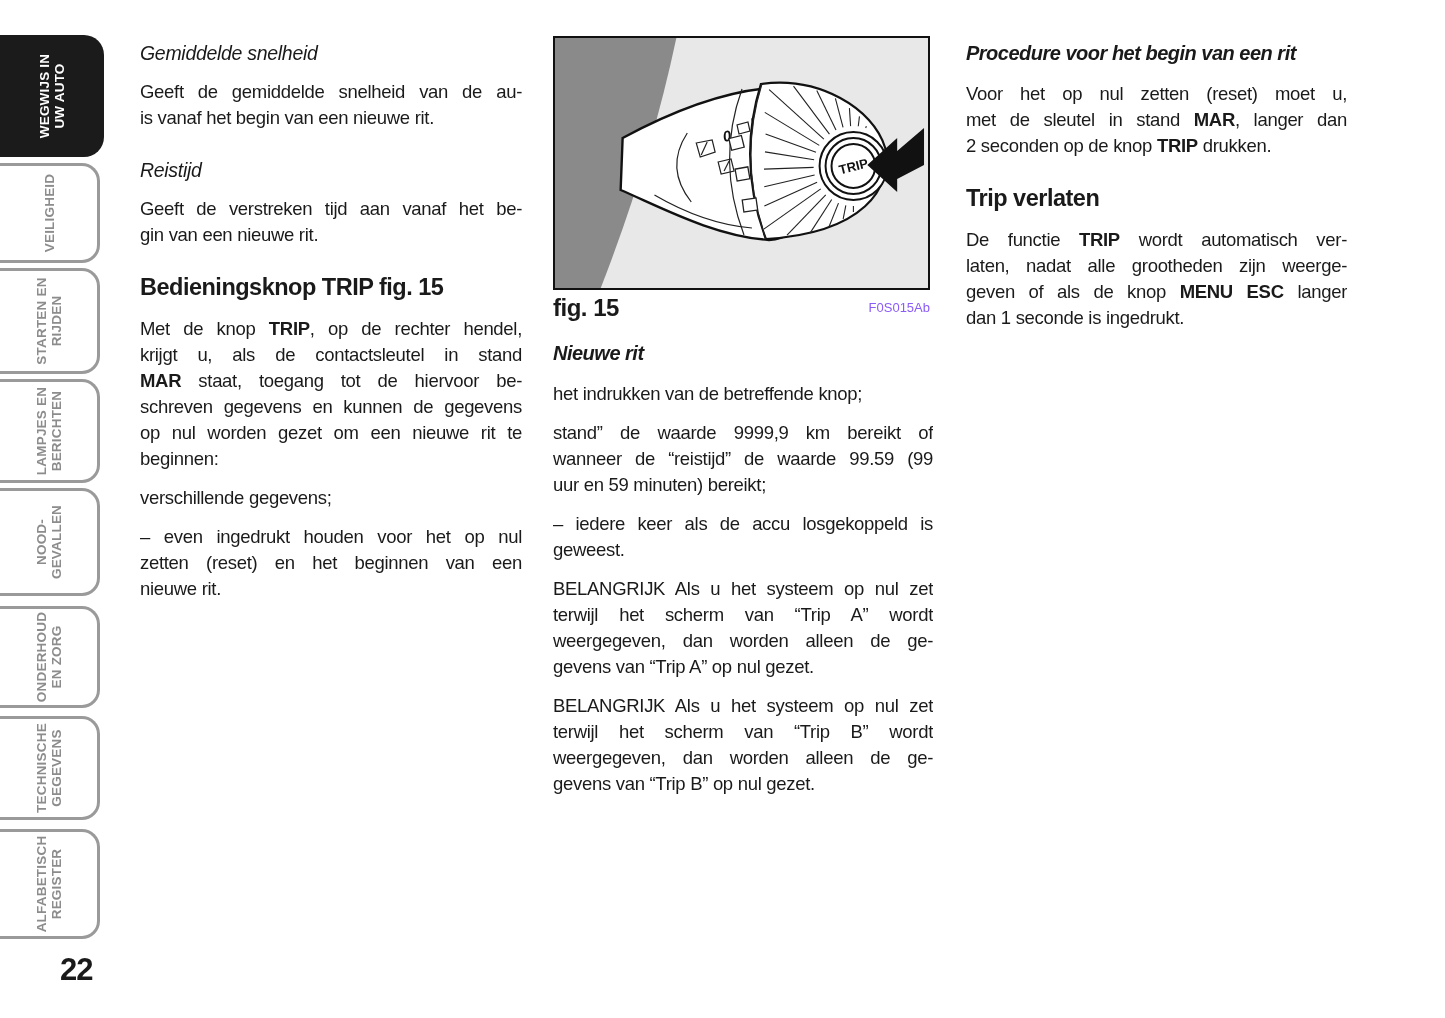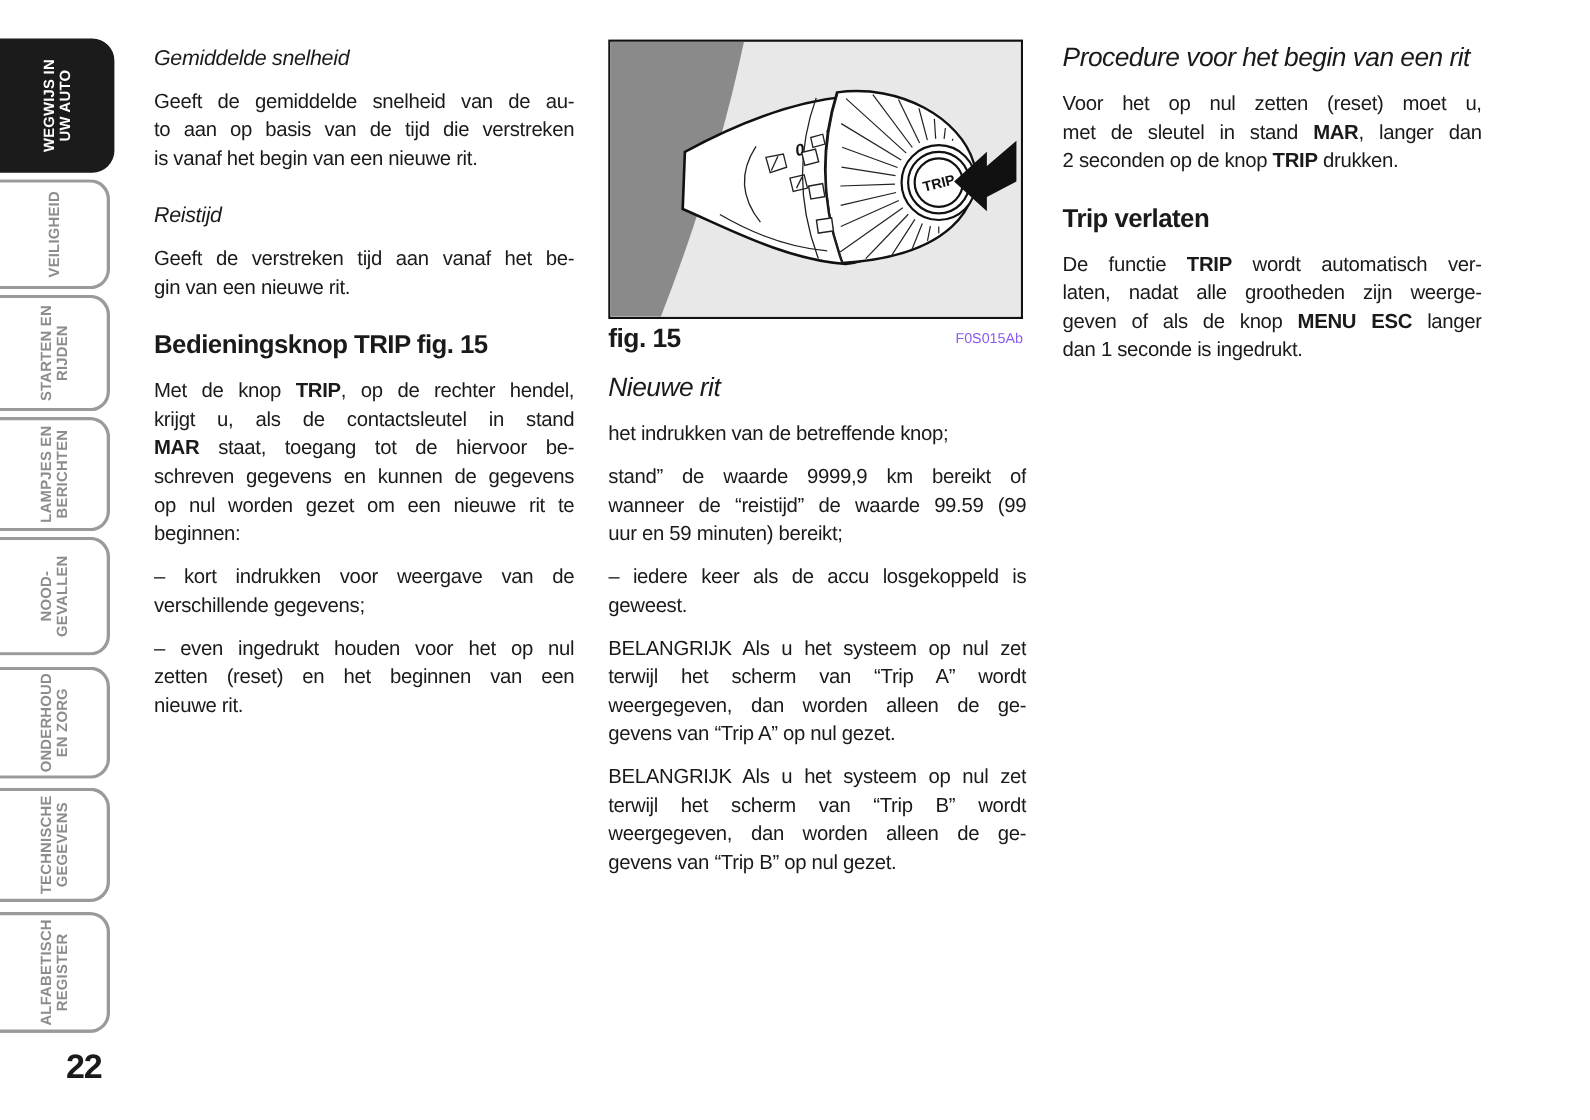--- a/index.html
+++ b/index.html
@@ -25,21 +25,21 @@
   .col-mid-text { left:553px; top:340px; width:380px; }
   .col-right { left:966px; top:40px; width:381px; }
 
   .p { margin:0 0 13px 0; }
   .jl { display:block; height:26px; overflow:hidden; text-align:justify; }
   .jl::after { content:""; display:inline-block; width:100%; }
   .ll { display:block; min-height:26px; }
 
   .h-italic { font-style:italic; font-weight:normal; font-size:19.5px; margin:0 0 13px 0; white-space:nowrap; }
   .h-bold { font-weight:bold; font-size:23.5px; letter-spacing:-0.5px; margin:26px 0 16px 0; white-space:nowrap; }
-  .h-bolditalic { font-weight:normal; font-style:italic; font-size:24px; letter-spacing:-0.5px; margin:0 0 15px 0; white-space:nowrap; }
+  .h-bolditalic { font-weight:bold; font-style:italic; font-size:20px; letter-spacing:-0.5px; margin:0 0 15px 0; white-space:nowrap; }
   .gap-top { margin-top:26px; }
 
   
   .figure-box { position:absolute; left:553px; top:36px; width:377px; height:254px;
     border:2px solid #111; background:#e8e8e8; }
   .figure-box svg { width:100%; height:100%; display:block; }
   .fig-caption-row { position:absolute; left:553px; top:294px; width:377px;
     display:flex; justify-content:space-between; align-items:flex-start; }
   .fig-caption { font-size:24px; font-weight:600; letter-spacing:-0.5px; }
   .fig-code { font-size:13px; color:#8b5cf6; padding-top:6px;text-align:center; }
@@ -94,39 +94,37 @@
 REGISTER</span>
   </div>
 </nav>
 
 <div class="page-num">22</div>
 
 <section class="col col-left">
   <h3 class="h-italic">Gemiddelde snelheid</h3>
   <p class="p">
       <span class="jl">Geeft de gemiddelde snelheid van de au-</span>
-      <span class="jl">to aan op basis van de tijd die verstreken</span>
       <span class="ll">is vanaf het begin van een nieuwe rit.</span>
     </p>
   <h3 class="h-italic gap-top">Reistijd</h3>
   <p class="p">
       <span class="jl">Geeft de verstreken tijd aan vanaf het be-</span>
       <span class="ll">gin van een nieuwe rit.</span>
     </p>
   <h2 class="h-bold">Bedieningsknop TRIP fig. 15</h2>
   <p class="p">
       <span class="jl">Met de knop <b>TRIP</b>, op de rechter hendel,</span>
       <span class="jl">krijgt u, als de contactsleutel in stand</span>
       <span class="jl"><b>MAR</b> staat, toegang tot de hiervoor be-</span>
       <span class="jl">schreven gegevens en kunnen de gegevens</span>
       <span class="jl">op nul worden gezet om een nieuwe rit te</span>
       <span class="ll">beginnen:</span>
     </p>
   <p class="p">
-      <span class="jl">– kort indrukken voor weergave van de</span>
       <span class="ll">verschillende gegevens;</span>
     </p>
   <p class="p">
       <span class="jl">– even ingedrukt houden voor het op nul</span>
       <span class="jl">zetten (reset) en het beginnen van een</span>
       <span class="ll">nieuwe rit.</span>
     </p>
 </section>
 
 <figure class="figure-box">

